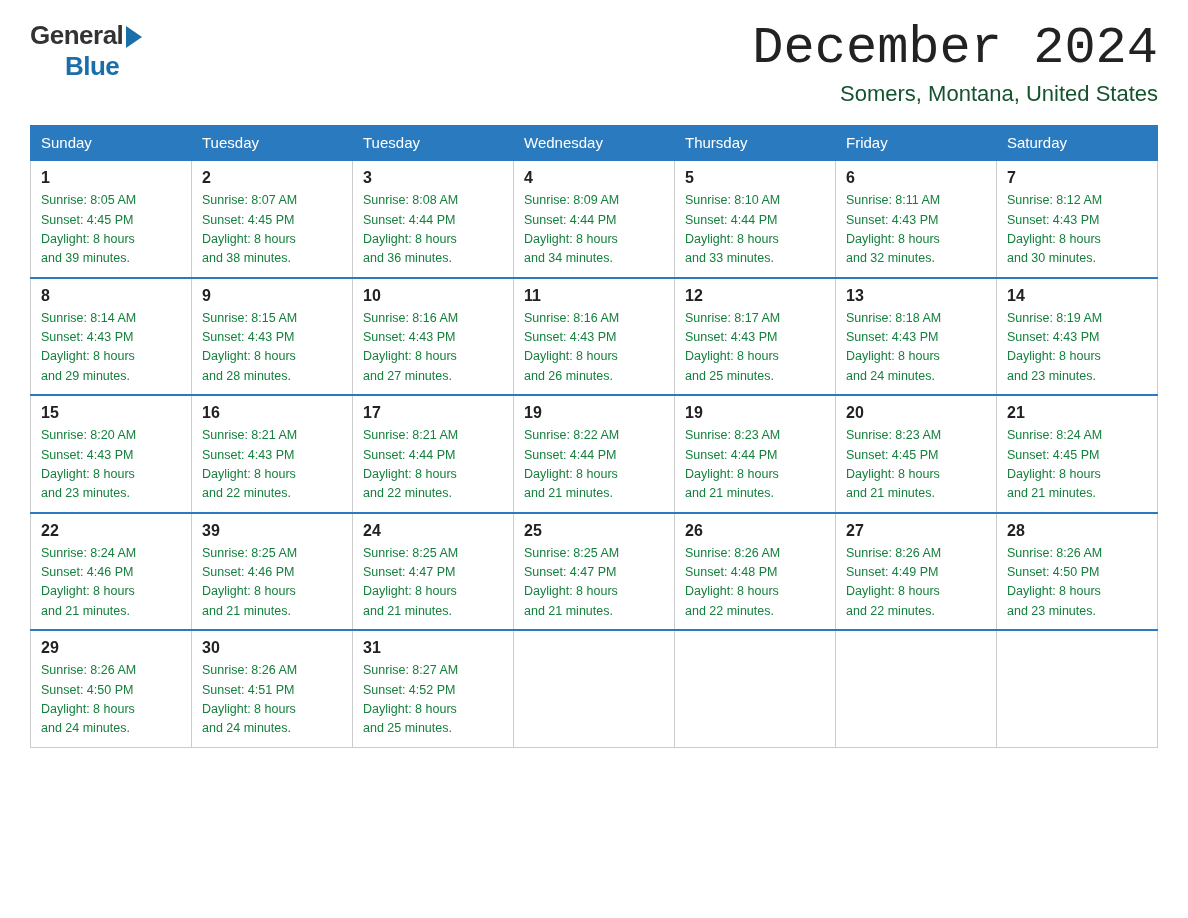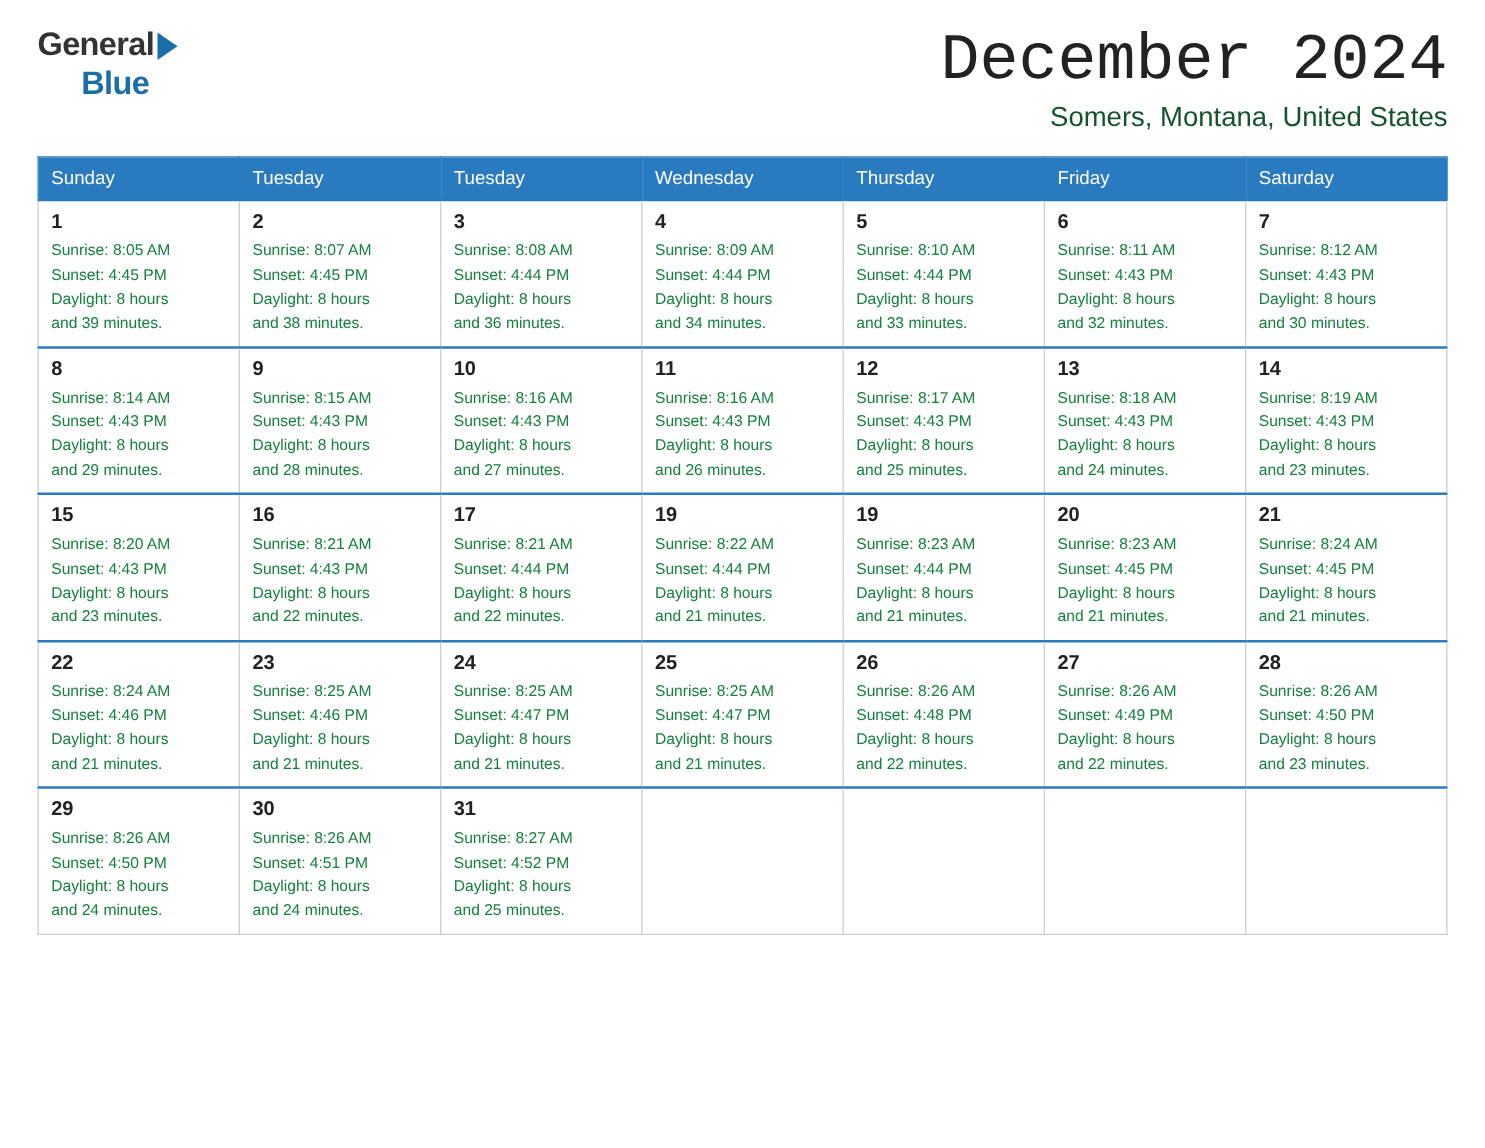--- a/index.html
+++ b/index.html
@@ -230,21 +230,21 @@
         <span class="day-num">21</span>
         <span class="day-info">Sunrise: 8:24 AM<br>Sunset: 4:45 PM<br>Daylight: 8 hours<br>and 21 minutes.</span>
       </td>
       </tr>
       <tr>
         <td>
         <span class="day-num">22</span>
         <span class="day-info">Sunrise: 8:24 AM<br>Sunset: 4:46 PM<br>Daylight: 8 hours<br>and 21 minutes.</span>
       </td>
         <td>
-        <span class="day-num">23</span>
+        <span class="day-num">39</span>
         <span class="day-info">Sunrise: 8:25 AM<br>Sunset: 4:46 PM<br>Daylight: 8 hours<br>and 21 minutes.</span>
       </td>
         <td>
         <span class="day-num">24</span>
         <span class="day-info">Sunrise: 8:25 AM<br>Sunset: 4:47 PM<br>Daylight: 8 hours<br>and 21 minutes.</span>
       </td>
         <td>
         <span class="day-num">25</span>
         <span class="day-info">Sunrise: 8:25 AM<br>Sunset: 4:47 PM<br>Daylight: 8 hours<br>and 21 minutes.</span>
       </td>

